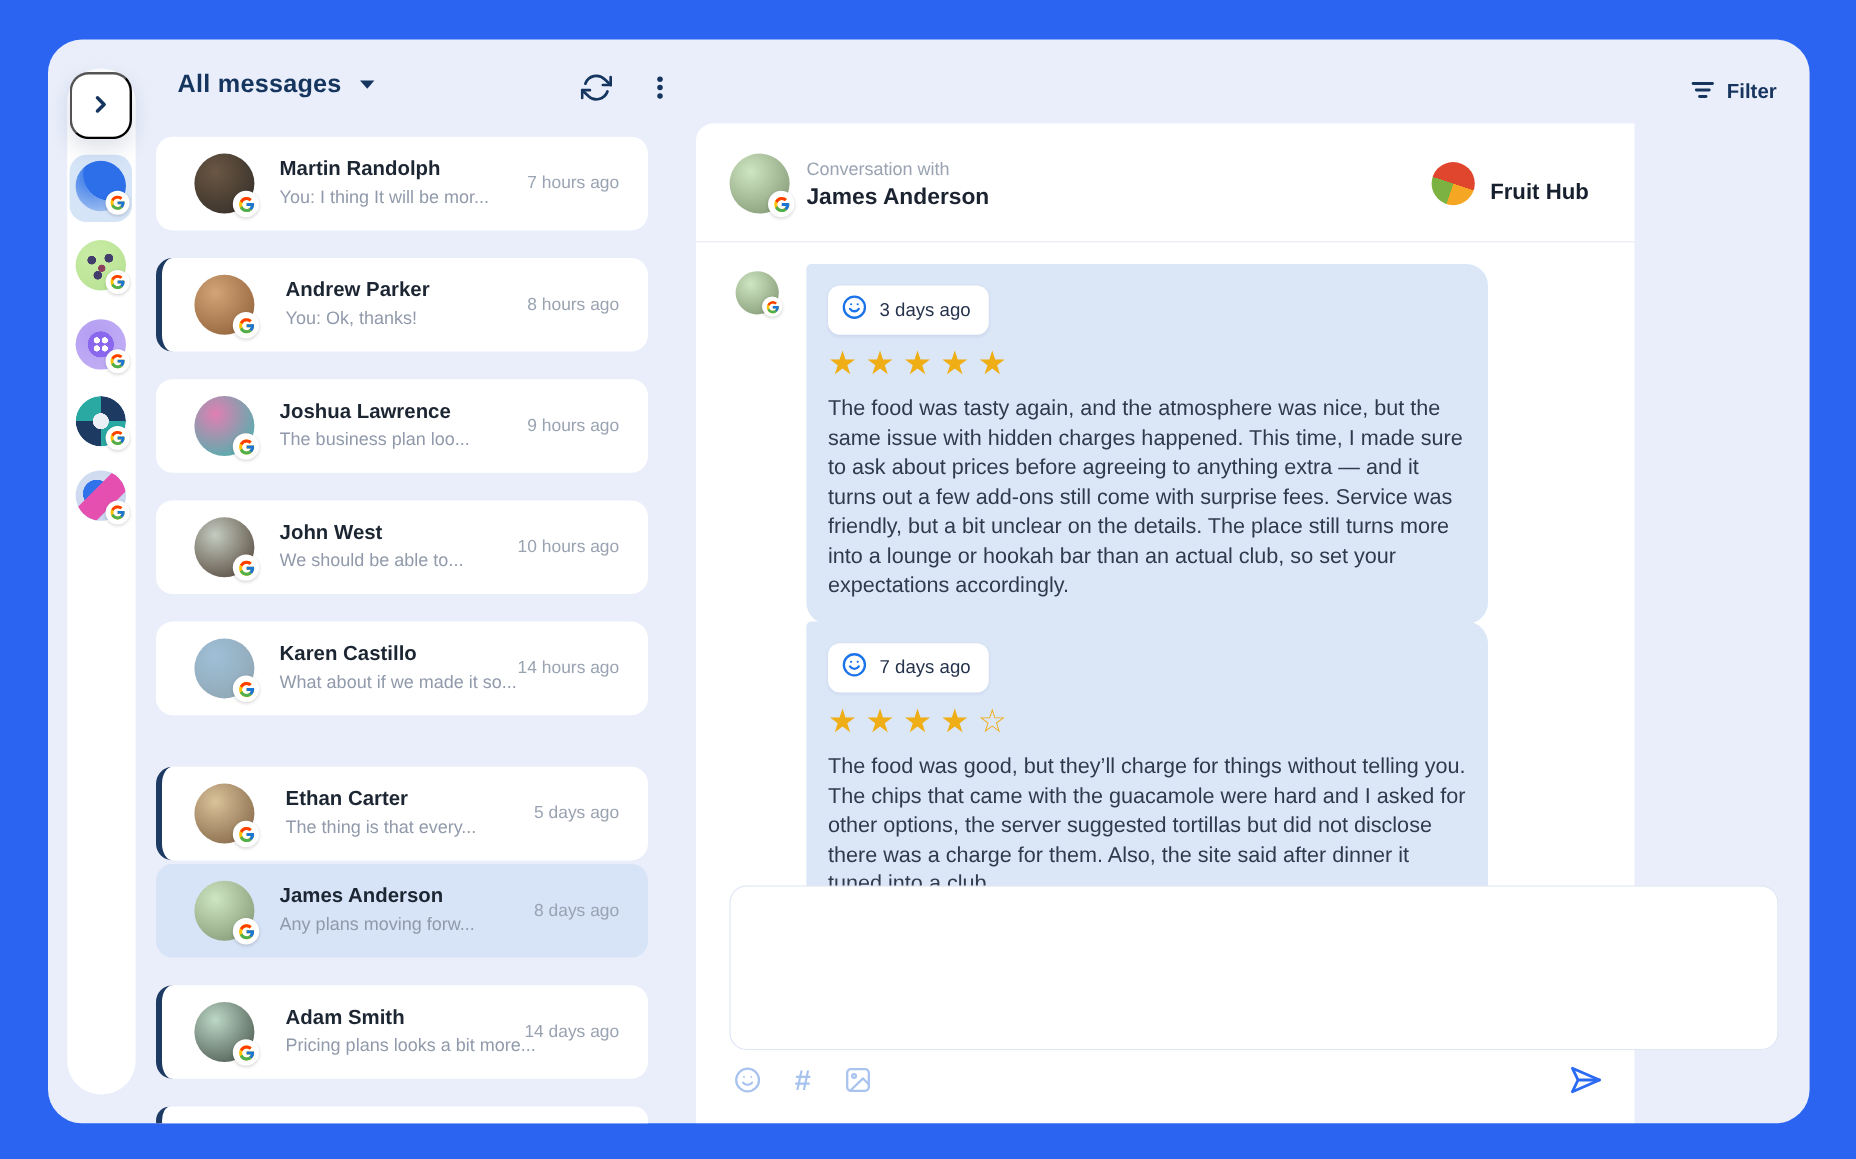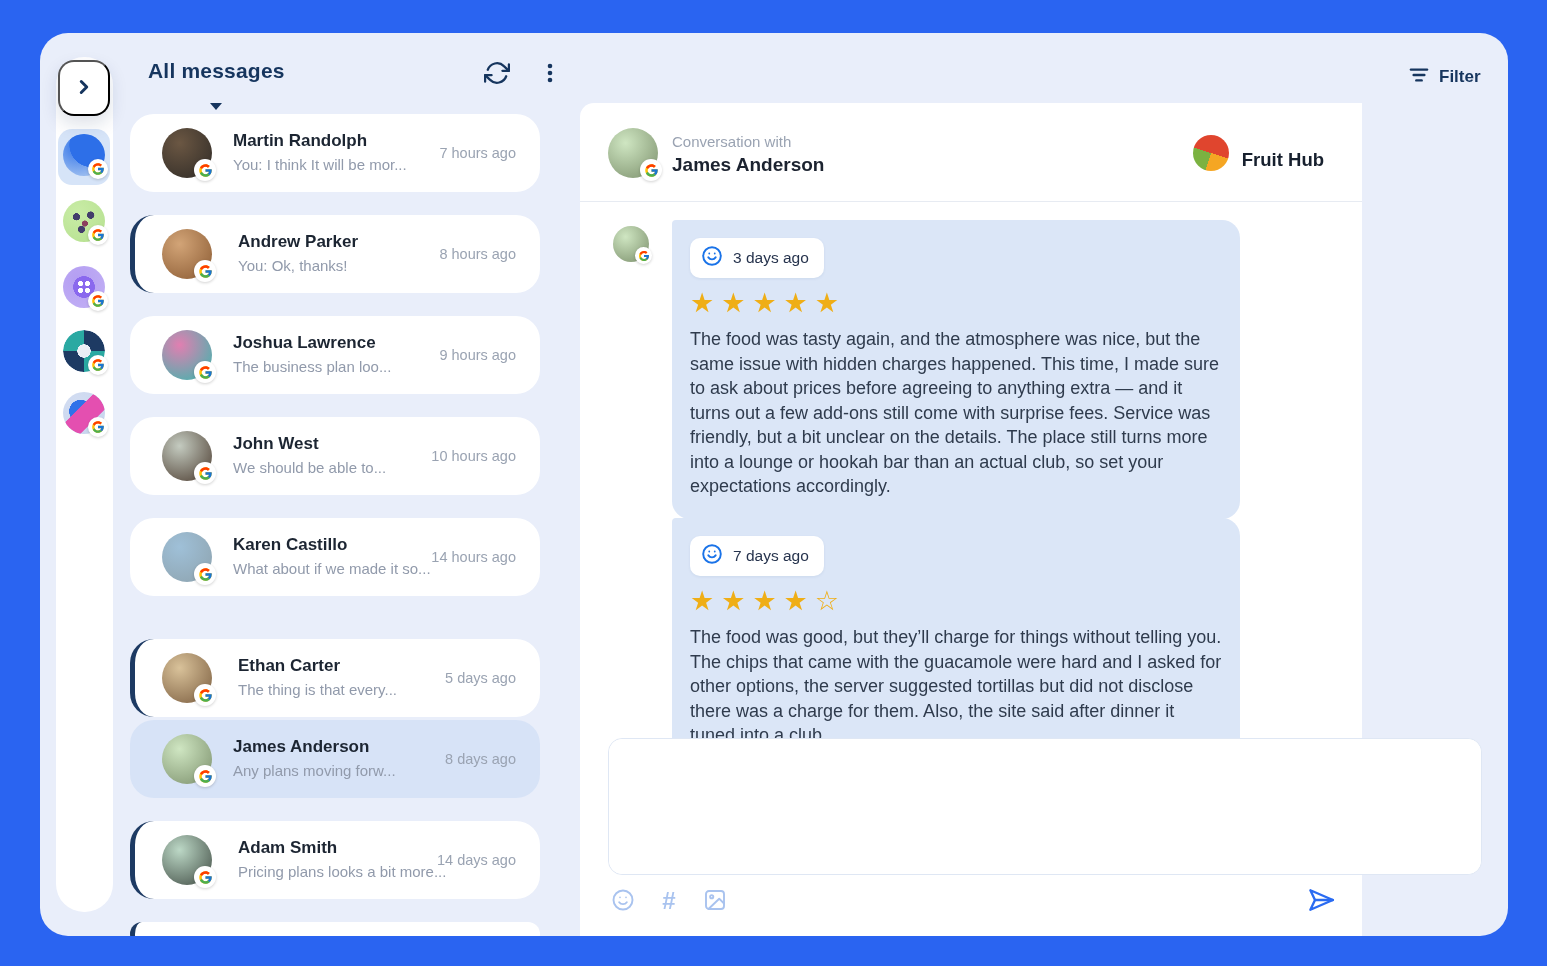--- a/index.html
+++ b/index.html
@@ -36,29 +36,29 @@
       -webkit-mask:radial-gradient(circle, transparent 0 22%, #000 23%); mask:radial-gradient(circle, transparent 0 22%, #000 23%); }
   .logo-4 .acct-logo::after { background:
       linear-gradient(135deg, transparent 38%, #e44fb0 39% 70%, transparent 71%),
       radial-gradient(circle at 42% 46%, #2f72e9 0 34%, transparent 35%); }
   .g-badge { position:absolute; right:-3px; bottom:-3px; width:20px; height:20px;
       background:#fff; border-radius:50%; display:flex; align-items:center; justify-content:center;
       box-shadow:0 1px 3px rgba(0,0,0,.18); }
   .g-badge svg { width:14px; height:14px; }
 
   
-  .list-title-row { position:absolute; left:108px; top:26px; display:flex; align-items:center; gap:14px; cursor:pointer;flex-direction:column; }
+  .list-title-row { position:absolute; left:108px; top:26px; display:flex; align-items:center; gap:14px; cursor:pointer; }
   .list-title { font-size:21px; font-weight:bold; color:#16355e; letter-spacing:.2px; }
   .icon-btn { background:none; border:none; cursor:pointer; position:absolute; width:28px; height:28px;
       display:flex; align-items:center; justify-content:center; }
   .refresh-btn { left:443px; top:27px; }
   .kebab-btn { left:496px; top:27px; }
 
   .conv-card { position:absolute; left:90px; width:410px; height:78px; background:#fff;
-      border-radius:24px; cursor:pointer; }
+      border-radius:14px; cursor:pointer; }
   .conv-card.unread { border-left:5px solid #1d3a63; }
   .conv-card.selected { background:#d7e3f7; }
   .conv-avatar { position:absolute; left:32px; top:14px; width:50px; height:50px; border-radius:50%; }
   .conv-card.unread .conv-avatar { left:27px; }
   .conv-avatar .g-badge { width:22px; height:22px; right:-4px; bottom:-3px; }
   .conv-avatar .g-badge svg { width:15px; height:15px; }
   .conv-name { position:absolute; left:103px; top:17px; font-size:17px; font-weight:bold; color:#1c2532;
       white-space:nowrap; }
   .conv-preview { position:absolute; left:103px; top:42px; width:212px; font-size:15px; color:#919aab;
       white-space:nowrap; overflow:hidden; }
@@ -222,21 +222,21 @@
       <span class="g-badge">
             <svg viewBox="0 0 48 48">
 <path fill="#FFC107" d="M43.611 20.083H42V20H24v8h11.303c-1.649 4.657-6.08 8-11.303 8c-6.627 0-12-5.373-12-12s5.373-12 12-12c3.059 0 5.842 1.154 7.961 3.039l5.657-5.657C34.046 6.053 29.268 4 24 4C12.955 4 4 12.955 4 24s8.955 20 20 20s20-8.955 20-20C44 22.659 43.862 21.35 43.611 20.083z"></path>
 <path fill="#FF3D00" d="M6.306 14.691l6.571 4.819C14.655 15.108 18.961 12 24 12c3.059 0 5.842 1.154 7.961 3.039l5.657-5.657C34.046 6.053 29.268 4 24 4C16.318 4 9.656 8.337 6.306 14.691z"></path>
 <path fill="#4CAF50" d="M24 44c5.166 0 9.86-1.977 13.409-5.192l-6.19-5.238C29.211 35.091 26.715 36 24 36c-5.202 0-9.619-3.317-11.283-7.946l-6.522 5.025C9.505 39.556 16.227 44 24 44z"></path>
 <path fill="#1976D2" d="M43.611 20.083H42V20H24v8h11.303c-.792 2.237-2.231 4.166-4.087 5.571l6.19 5.238C36.971 39.205 44 34 44 24c0-1.341-.138-2.65-.389-3.917z"></path>
             </svg>
           </span>
     </div>
     <div class="conv-name">Martin Randolph</div>
-    <div class="conv-preview">You: I think It will be mor...</div>
+    <div class="conv-preview">You: I thing It will be mor...</div>
     <div class="conv-time">7 hours ago</div>
   </div>
 
   <div class="conv-card unread" style="top: 182px;">
     <div class="conv-avatar" style="background: radial-gradient(circle at 35% 30%, rgb(210, 164, 119), rgb(138, 90, 50));">
       <span class="g-badge">
             <svg viewBox="0 0 48 48">
 <path fill="#FFC107" d="M43.611 20.083H42V20H24v8h11.303c-1.649 4.657-6.08 8-11.303 8c-6.627 0-12-5.373-12-12s5.373-12 12-12c3.059 0 5.842 1.154 7.961 3.039l5.657-5.657C34.046 6.053 29.268 4 24 4C12.955 4 4 12.955 4 24s8.955 20 20 20s20-8.955 20-20C44 22.659 43.862 21.35 43.611 20.083z"></path>
 <path fill="#FF3D00" d="M6.306 14.691l6.571 4.819C14.655 15.108 18.961 12 24 12c3.059 0 5.842 1.154 7.961 3.039l5.657-5.657C34.046 6.053 29.268 4 24 4C16.318 4 9.656 8.337 6.306 14.691z"></path>
 <path fill="#4CAF50" d="M24 44c5.166 0 9.86-1.977 13.409-5.192l-6.19-5.238C29.211 35.091 26.715 36 24 36c-5.202 0-9.619-3.317-11.283-7.946l-6.522 5.025C9.505 39.556 16.227 44 24 44z"></path>

